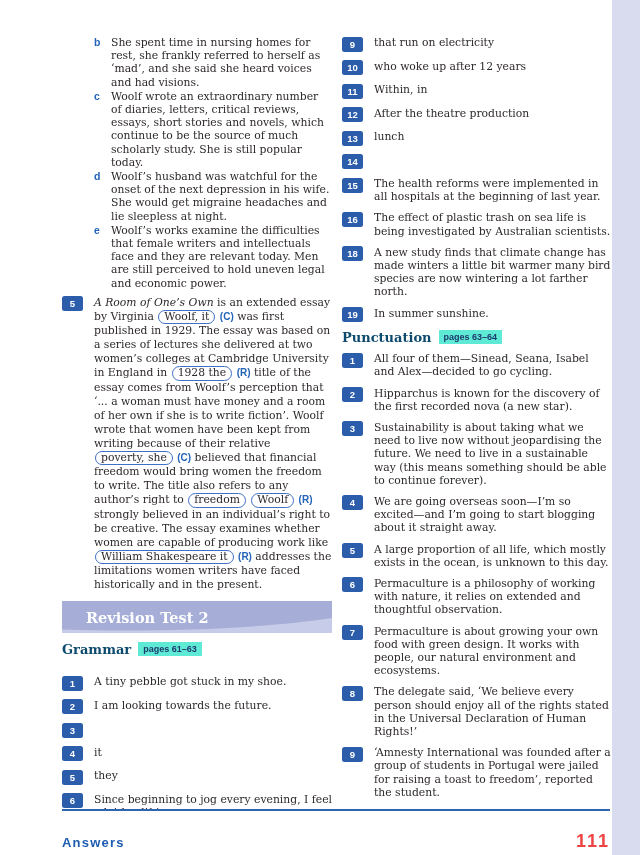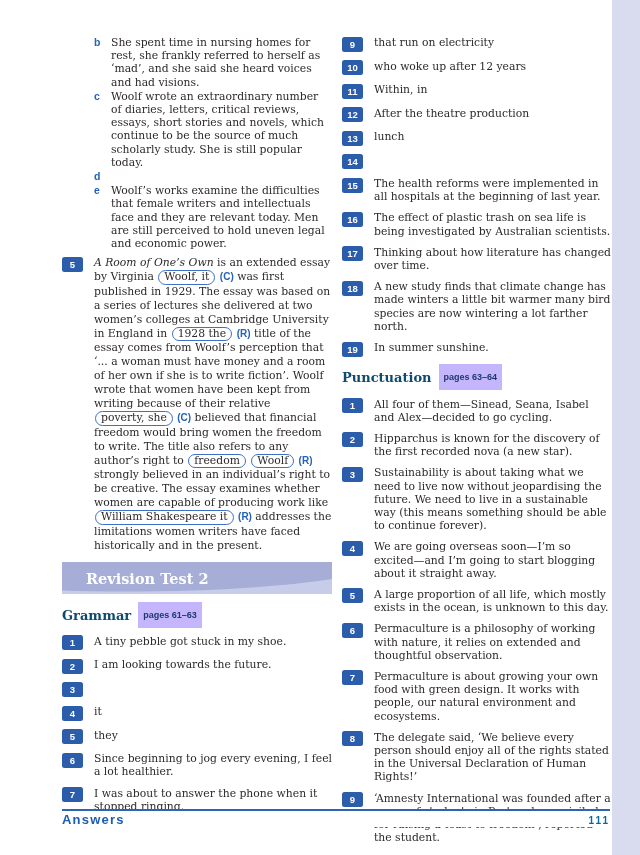--- a/index.html
+++ b/index.html
@@ -44,62 +44,63 @@
 
   
   .banner { position:relative; height:32px; margin:9px 0 9px 0; background:#a6aed8; overflow:hidden; }
   .banner-title {
     position:absolute; left:24px; top:8px; color:#ffffff;
     font-family:"DejaVu Serif", serif; font-weight:bold; font-size:14.5px;
   }
   .banner svg { position:absolute; left:0; bottom:0; width:100%; height:16px; display:block; }
 
   
-  .section-head { display:flex; align-items:center; margin-bottom:6px; }
+  .section-head { display:flex; align-items:center; margin-bottom:18px; }
   .section-title { font-family:"DejaVu Serif", serif; font-weight:bold; font-size:13px; color:#0c4a6e; }
   .pages-badge {
-    margin-left:7px; padding:8px 5px; background:#c4b5fd; color:#1d3a6d;
+    margin-left:7px; padding:2px 5px; background:#5eead4; color:#1d3a6d;
     font-family:"Liberation Sans", sans-serif; font-weight:bold; font-size:9px;
     position:relative; top:-1px;
   }
   .head-block { margin-top:2px; }
   .right-head { margin-top:2px; margin-bottom:7px; }
 
   
   .footer {
     position:absolute; left:62px; top:809px; width:548px; background:#ffffff;
-    border-top:2px solid #2f65b0; padding-top:1px;
+    border-top:2px solid #2f65b0; padding-top:20px;
     display:flex; justify-content:space-between; align-items:baseline;
   }
   .footer-label {
     font-family:"Liberation Sans", sans-serif; font-weight:bold; font-size:13px;
     letter-spacing:1.2px; color:#1d5cb1;
   }
   .footer-page {
-    font-family:"Liberation Sans", sans-serif; font-weight:bold; font-size:10px;
-    letter-spacing:2px; color:#0369a1;
+    font-family:"Liberation Sans", sans-serif; font-weight:bold; font-size:18px;
+    letter-spacing:2px; color:#ef4444;
   }
 </style>
 </head>
 <body>
 
 <div class="content">
 
   <div class="col">
     <div>
         <div class="sub">
           <span class="sletter">b</span>
           <div class="qtext body-text">She spent time in nursing homes for rest, she frankly referred to herself as ‘mad’, and she said she heard voices and had visions.</div>
         </div>
         <div class="sub">
           <span class="sletter">c</span>
           <div class="qtext body-text">Woolf wrote an extraordinary number of diaries, letters, critical reviews, essays, short stories and novels, which continue to be the source of much scholarly study. She is still popular today.</div>
         </div>
         <div class="sub">
           <span class="sletter">d</span>
+          <div class="qtext body-text">Woolf’s husband was watchful for the onset of the next depression in his wife. She would get migraine headaches and lie sleepless at night.</div>
         </div>
         <div class="sub">
           <span class="sletter">e</span>
           <div class="qtext body-text">Woolf’s works examine the difficulties that female writers and intellectuals face and they are relevant today. Men are still perceived to hold uneven legal and economic power.</div>
         </div>
       </div>
 
     <div class="essay">
       <span class="qnum">5</span>
       <div class="qtext body-text"><span class="ital">A Room of One’s Own</span> is an extended essay by Virginia <span class="boxed">Woolf, it</span> <span class="marker">(C)</span> was first published in 1929. The essay was based on a series of lectures she delivered at two women’s colleges at Cambridge University in England in <span class="boxed">1928 the</span> <span class="marker">(R)</span> title of the essay comes from Woolf’s perception that ‘... a woman must have money and a room of her own if she is to write fiction’. Woolf wrote that women have been kept from writing because of their relative <span class="boxed">poverty, she</span> <span class="marker">(C)</span> believed that financial freedom would bring women the freedom to write. The title also refers to any author’s right to <span class="boxed">freedom</span> <span class="boxed">Woolf</span> <span class="marker">(R)</span> strongly believed in an individual’s right to be creative. The essay examines whether women are capable of producing work like <span class="boxed">William Shakespeare it</span> <span class="marker">(R)</span> addresses the limitations women writers have faced historically and in the present.</div>
@@ -175,24 +176,20 @@
         </div>
         <div class="q">
           <span class="qnum">15</span>
           <div class="qtext body-text">The health reforms were implemented in all hospitals at the beginning of last year.</div>
         </div>
         <div class="q">
           <span class="qnum">16</span>
           <div class="qtext body-text">The effect of plastic trash on sea life is being investigated by Australian scientists.</div>
         </div>
         <div class="q">
-          <span class="qnum">17</span>
-          <div class="qtext body-text">Thinking about how literature has changed over time.</div>
-        </div>
-        <div class="q">
           <span class="qnum">18</span>
           <div class="qtext body-text">A new study finds that climate change has made winters a little bit warmer many bird species are now wintering a lot farther north.</div>
         </div>
         <div class="q">
           <span class="qnum">19</span>
           <div class="qtext body-text">In summer sunshine.</div>
         </div>
       </div>
 
     <div class="section-head right-head">

